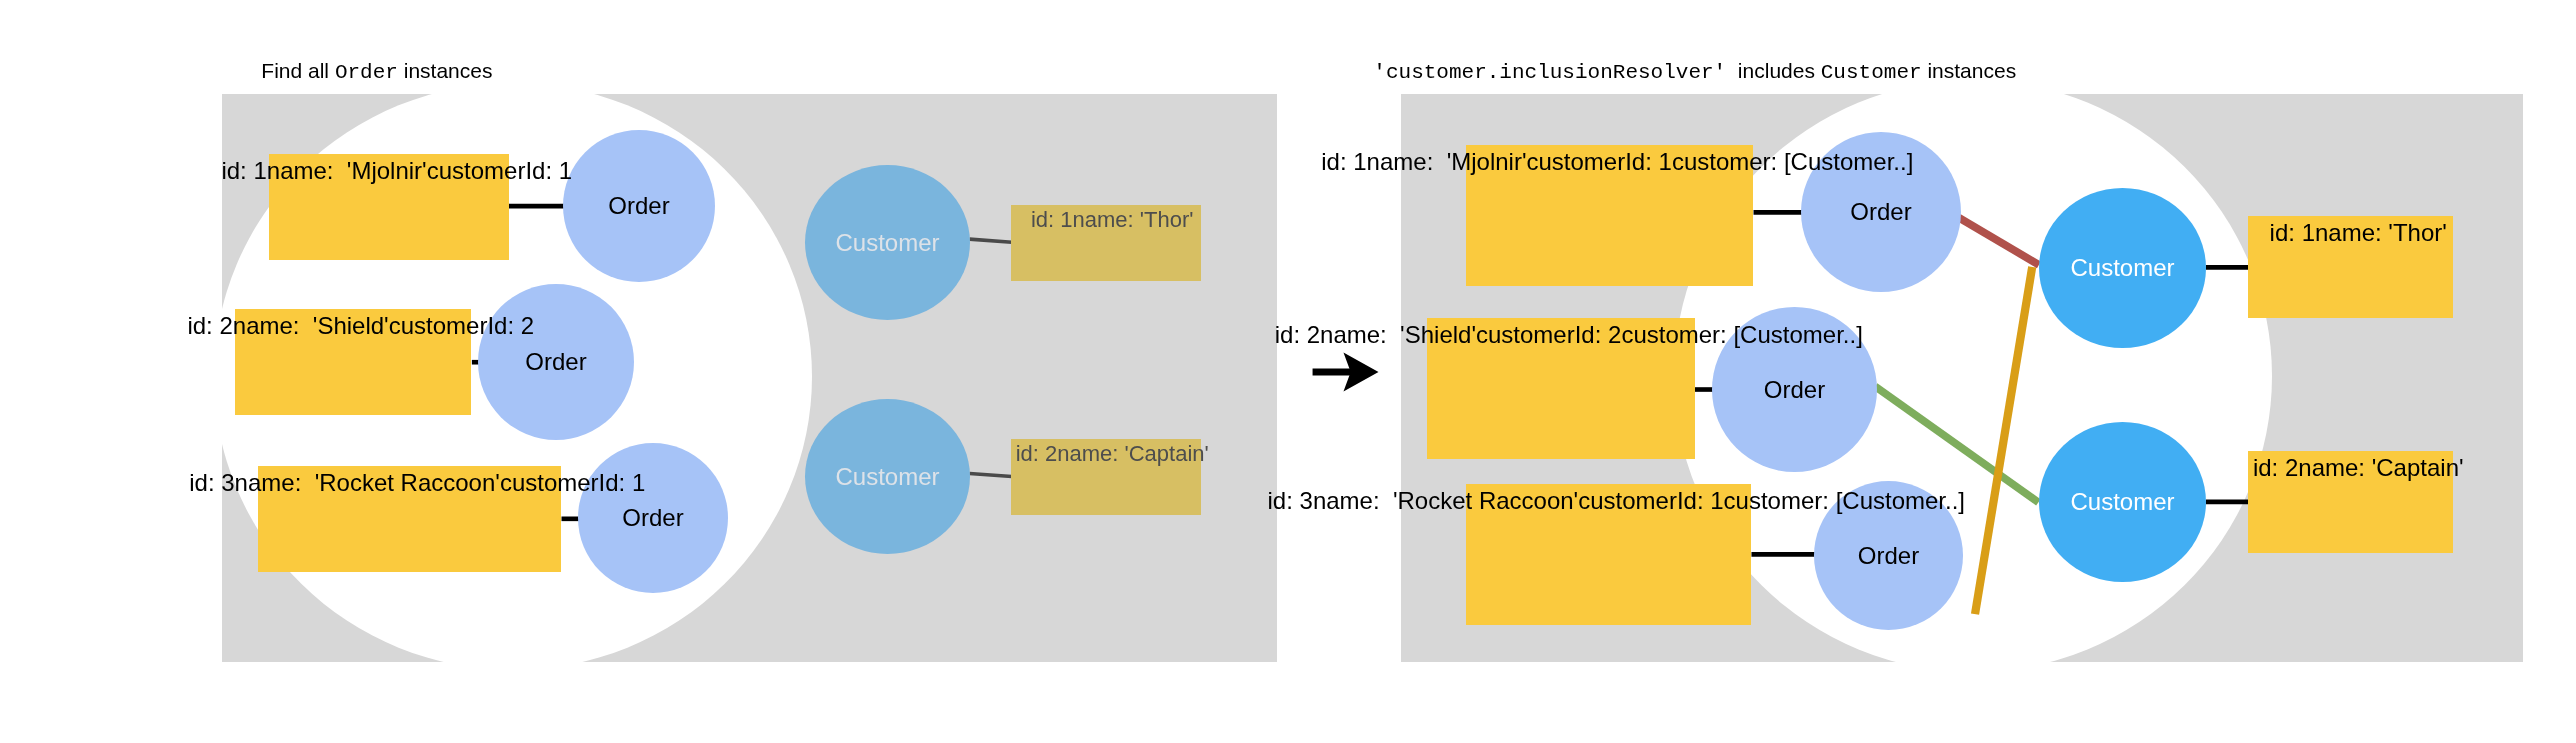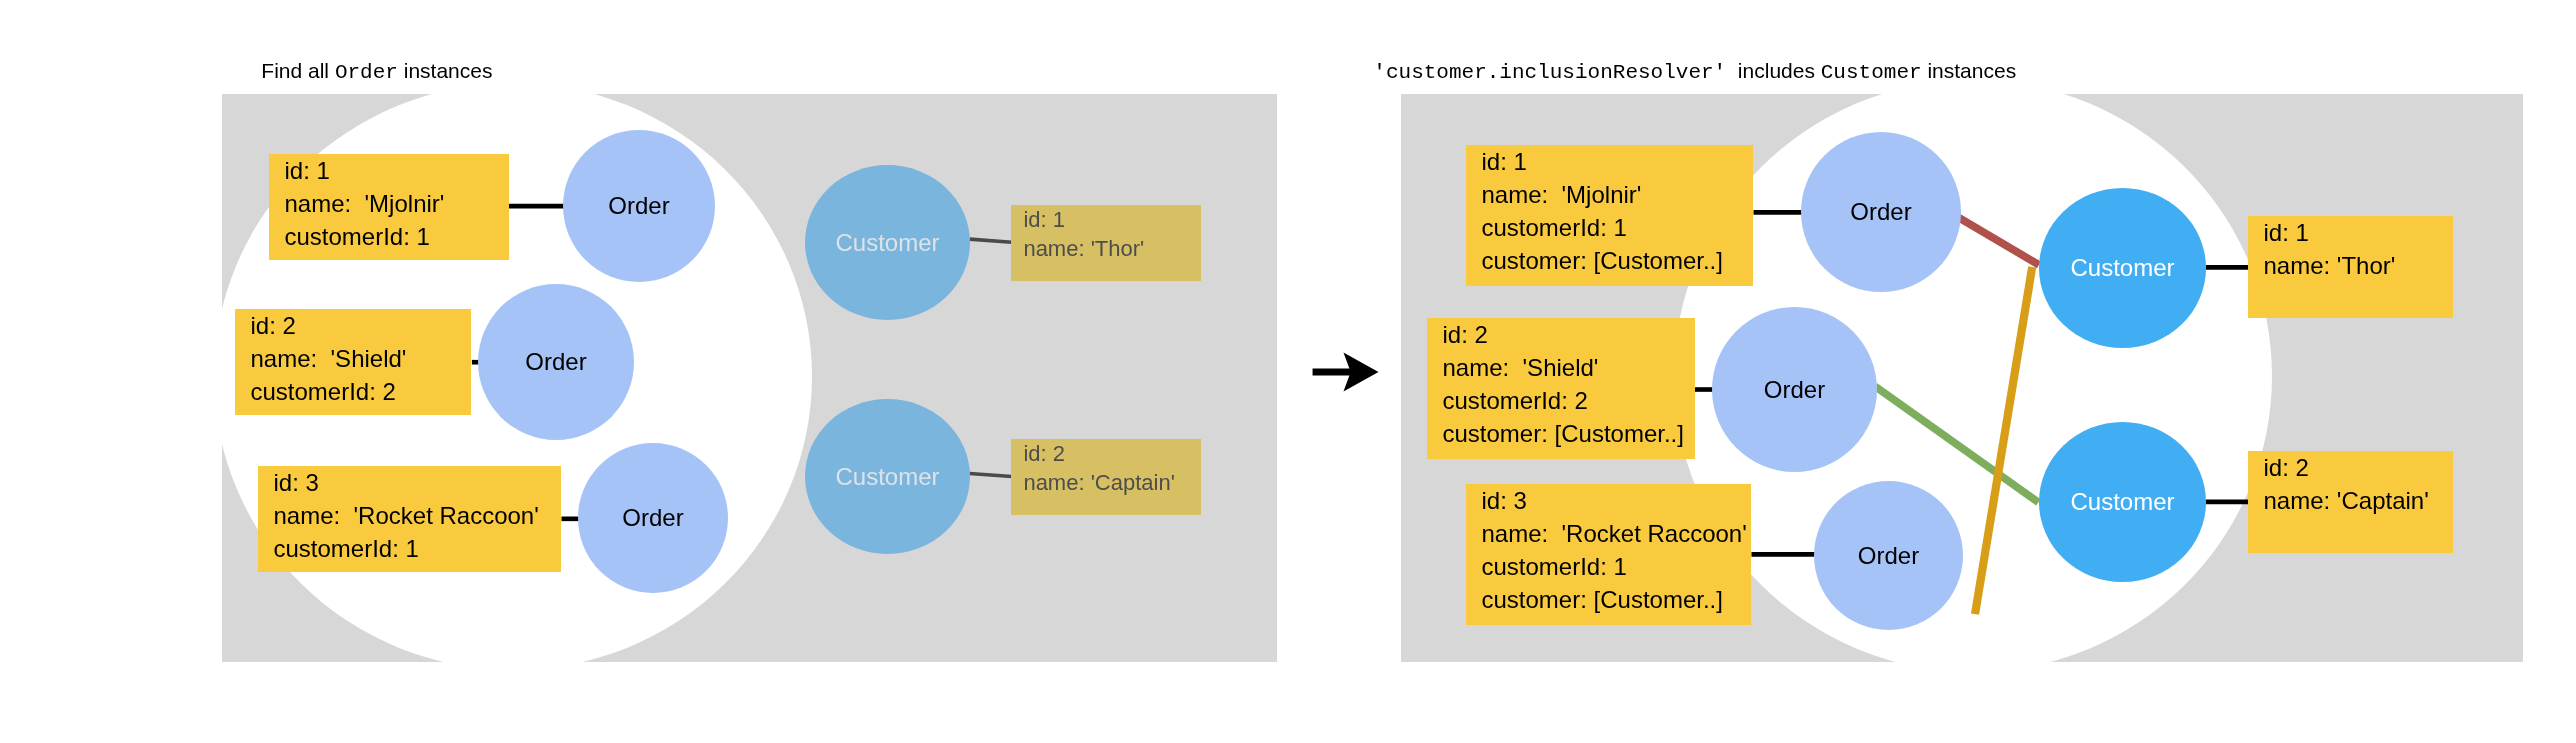--- a/index.html
+++ b/index.html
@@ -10,21 +10,21 @@
   .title .sans{font-family:"Liberation Sans", sans-serif;white-space:pre;}
   .title .code{font-family:"Liberation Mono", monospace;white-space:pre;}
   .panel{background:var(--panel_bg,#d7d7d7);overflow:hidden;}
   .halo{background:var(--halo_fill,#ffffff);border-radius:50%;}
   svg.overlay{position:absolute;left:0;top:0;}
   .node{border-radius:50%;display:flex;align-items:center;justify-content:center;
         font-size:24px;text-align:center;}
   .node.order{background:var(--order_fill,#a6c3f7);color:#000;}
   .node.customer-active{background:var(--customer_active_fill,#41aef3);color:#fff;}
   .node.customer-muted{background:var(--customer_muted_fill,#7ab5dd);color:var(--customer_muted_text,#dde2e8);}
-  .attrbox{background:var(--box_fill,#faca3e);display:flex;flex-direction:column;justify-content:flex-start;
+  .attrbox{background:var(--box_fill,#faca3e);display:flex;flex-direction:row;justify-content:center;
            padding-left:15.5px;box-sizing:border-box;font-size:24px;line-height:33px;color:#000;}
   .attrbox .bl{white-space:pre;}
   .attrbox.muted{background:var(--box_muted_fill,#d7bf63);color:var(--box_muted_text,#4d4d4d);
                  font-size:22px;line-height:29px;padding-left:12.4px;}
 </style>
 </head>
 <body>
 
 <div id="stage">
 

